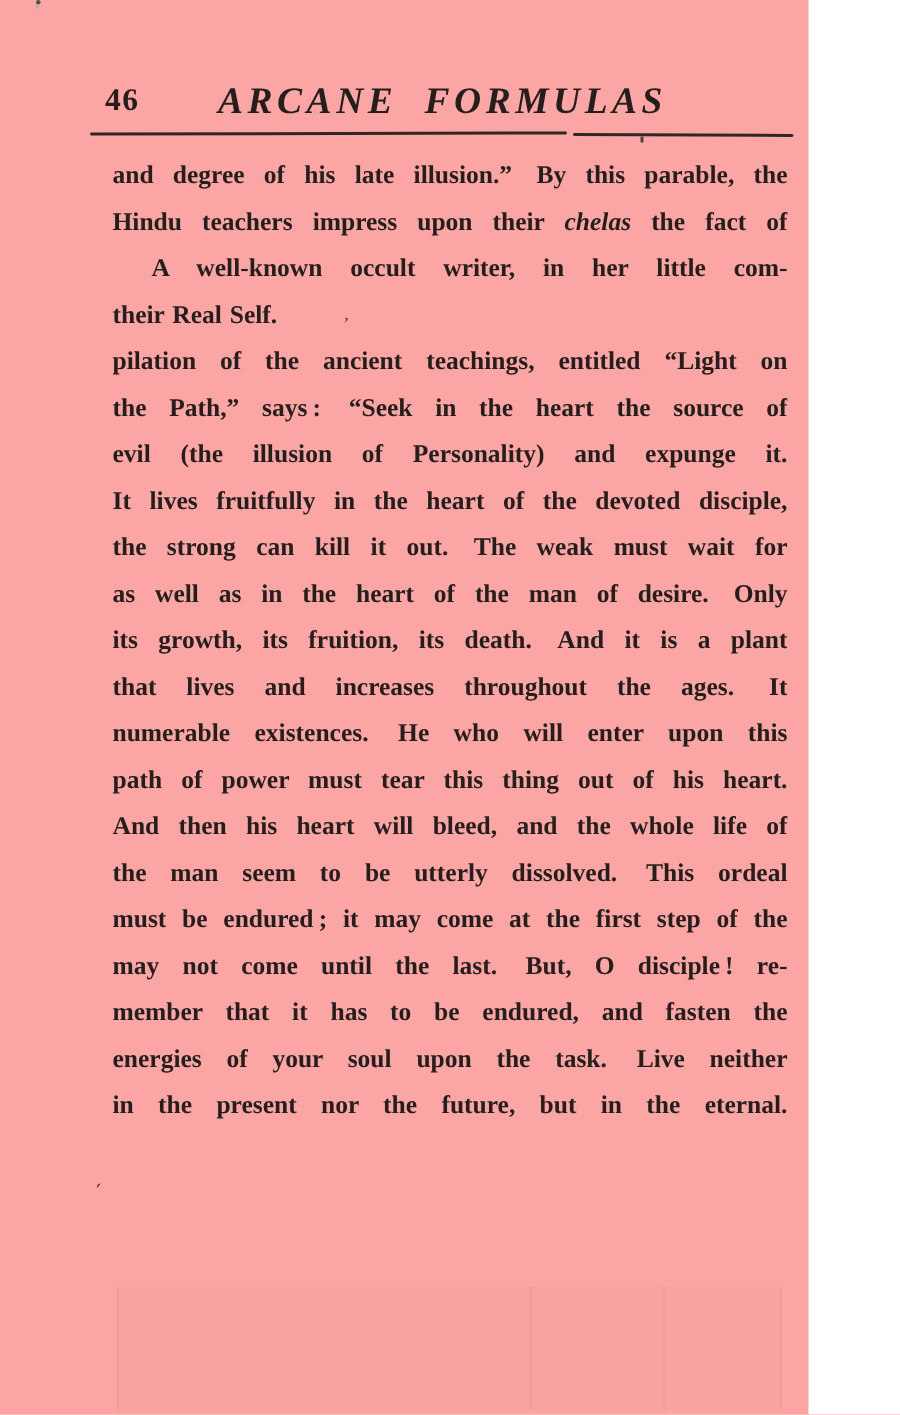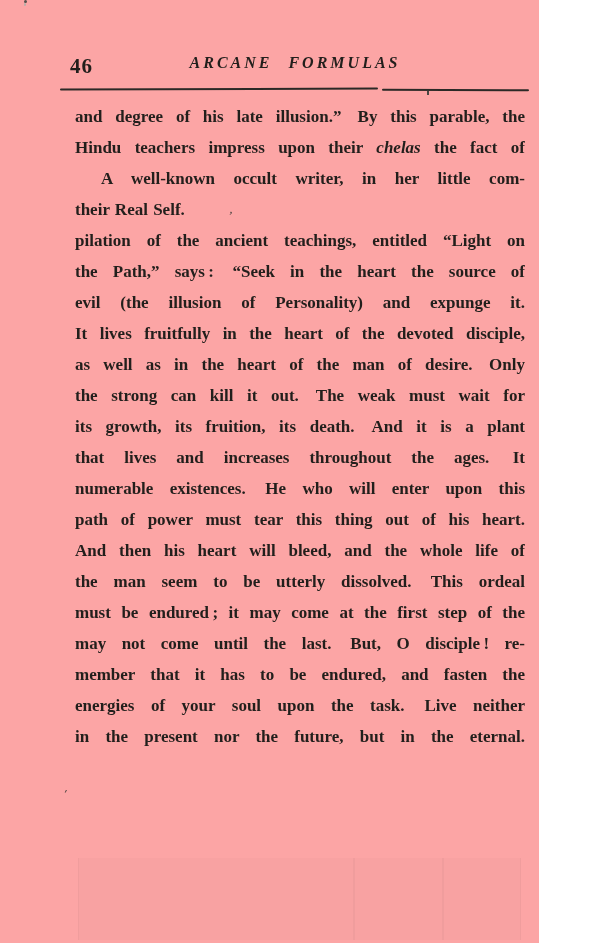--- a/index.html
+++ b/index.html
@@ -13,21 +13,21 @@
     padding-left:24px;
   }
   
   .pagenum{
     position:absolute;left:70px;top:54px;
     font-size:21px;font-weight:700;letter-spacing:1px;
   }
   .runtitle{
     position:absolute;left:60px;top:54px;width:470px;
     text-align:center;
-    font-size:16px;font-style:italic;font-weight:700;
+    font-size:25px;font-style:italic;font-weight:700;
     letter-spacing:3px;word-spacing:9px;
   }
   .rule{position:absolute;background:#2b2926;height:2px;border-radius:1px;}
   .rule-a{left:60px;top:88px;width:318px;transform:rotate(-0.15deg);}
   .rule-b{left:382px;top:89px;width:147px;transform:rotate(0.25deg);}
   .rule-tick{position:absolute;left:427px;top:91px;width:2px;height:4px;background:#4a4642;}
   
   .textblock{
     position:absolute;left:75px;top:101px;width:450px;
     font-size:17px;font-weight:700;line-height:31px;
@@ -66,22 +66,22 @@
 
   <div class="textblock">
     <div class="line">and degree of his late illusion.”  By this parable, the</div>
     <div class="line"><span>Hindu teachers impress upon their </span><span class="it">chelas</span><span> the fact of</span></div>
     <div class="line indent">A well-known occult writer, in her little com-</div>
     <div class="line noj">their Real Self.</div>
     <div class="line">pilation of the ancient teachings, entitled “Light on</div>
     <div class="line">the Path,” says :  “Seek in the heart the source of</div>
     <div class="line">evil (the illusion of Personality) and expunge it.</div>
     <div class="line">It lives fruitfully in the heart of the devoted disciple,</div>
+    <div class="line">the strong can kill it out.  The weak must wait for</div>
     <div class="line">as well as in the heart of the man of desire.  Only</div>
-    <div class="line">the strong can kill it out.  The weak must wait for</div>
     <div class="line">its growth, its fruition, its death.  And it is a plant</div>
     <div class="line">that lives and increases throughout the ages.  It</div>
     <div class="line">numerable existences.  He who will enter upon this</div>
     <div class="line">path of power must tear this thing out of his heart.</div>
     <div class="line">And then his heart will bleed, and the whole life of</div>
     <div class="line">the man seem to be utterly dissolved.  This ordeal</div>
     <div class="line">must be endured ; it may come at the first step of the</div>
     <div class="line">may not come until the last.  But, O disciple ! re-</div>
     <div class="line">member that it has to be endured, and fasten the</div>
     <div class="line">energies of your soul upon the task.  Live neither</div>

